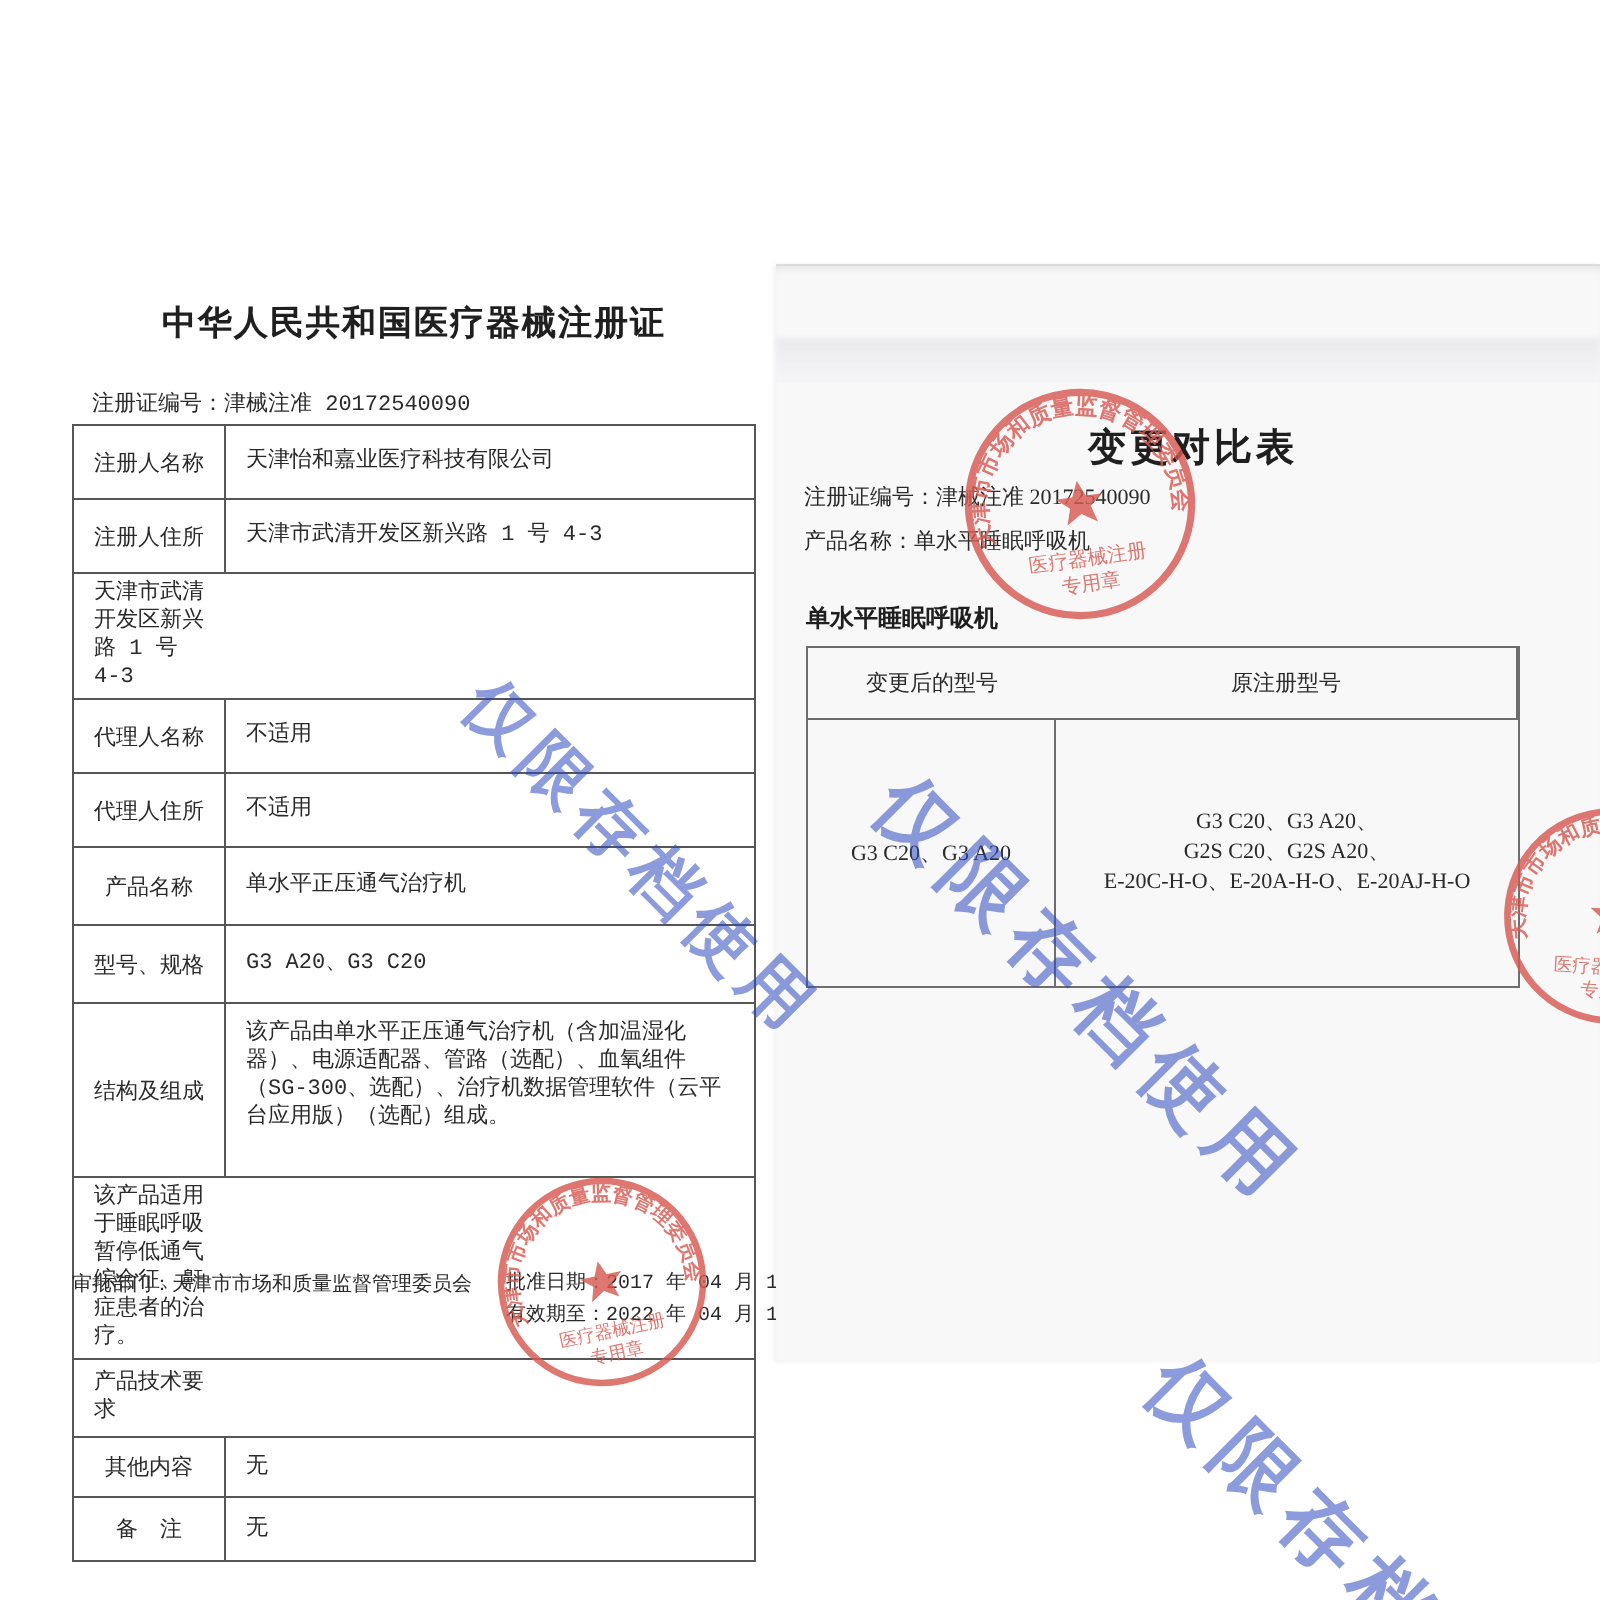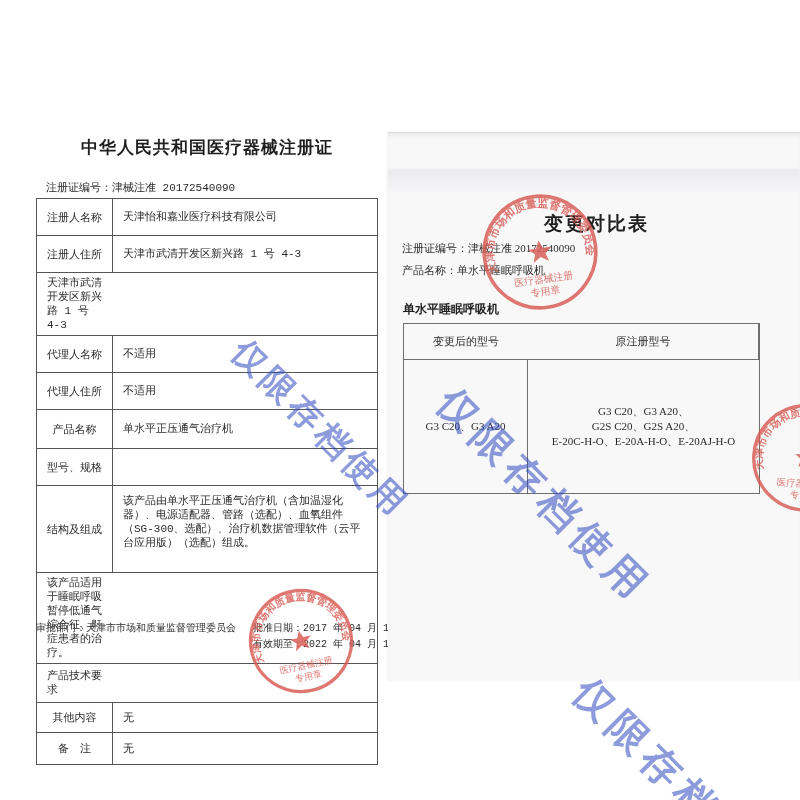--- a/index.html
+++ b/index.html
@@ -1,21 +1,21 @@
 <!DOCTYPE html>
 <html><head>
 <meta charset="utf-8">
 <style>
   html,body{margin:0;padding:0;background:#ffffff;}
   .canvas{
     position:relative;width:800px;height:800px;background:#ffffff;overflow:hidden;
     font-family:"Liberation Serif","DejaVu Serif",serif;color:#2e2e2e;
   }
   
-  .cert{position:absolute;left:36px;top:130px;width:342px;font-family:Liberation Mono, monospace;}
+  .cert{position:absolute;left:36px;top:144px;width:342px;font-family:Liberation Mono, monospace;}
   .cert-title{
     margin:6px 0 0 0;text-align:center;font-size:17px;font-weight:bold;
     letter-spacing:1px;color:#1f1f1f;
   }
   .cert-no-line{position:absolute;left:10px;top:50px;font-size:11px;color:#2a2a2a;}
   .cert-table{
     position:absolute;left:0;top:68px;width:340px;
     border:1px solid #565656;border-bottom:none;font-size:11px;
   }
   .crow{display:grid;grid-template-columns:76px 1fr;border-bottom:1px solid #565656;}
@@ -104,20 +104,21 @@
       <div class="crow">
         <div class="clabel h30">代理人住所</div>
         <div class="cvalue h30">不适用</div>
       </div>
       <div class="crow">
         <div class="clabel h32">产品名称</div>
         <div class="cvalue h32">单水平正压通气治疗机</div>
       </div>
       <div class="crow">
         <div class="clabel h32">型号、规格</div>
+        <div class="cvalue h32">G3 A20、G3 C20</div>
       </div>
       <div class="crow">
         <div class="clabel h75">结构及组成</div>
         <div class="cvalue h75 top-align">该产品由单水平正压通气治疗机（含加温湿化器）、电源适配器、管路（选配）、血氧组件（SG-300、选配）、治疗机数据管理软件（云平台应用版）（选配）组成。</div>
       </div>
       <div class="crow">
         <div class="cvalue h46">该产品适用于睡眠呼吸暂停低通气综合征、鼾症患者的治疗。</div>
       </div>
       <div class="crow">
         <div class="cvalue h32">产品技术要求</div>

